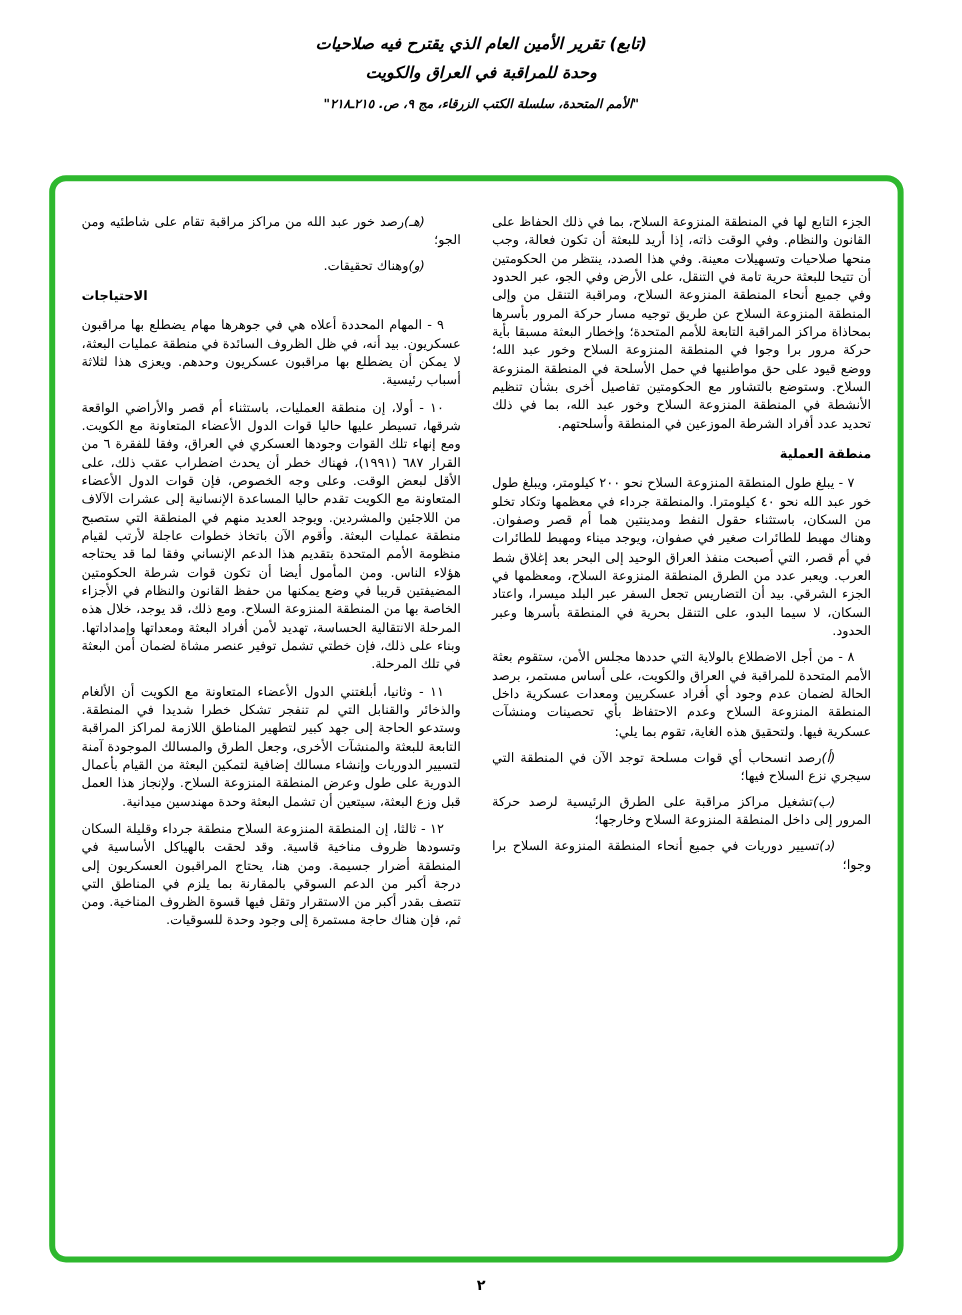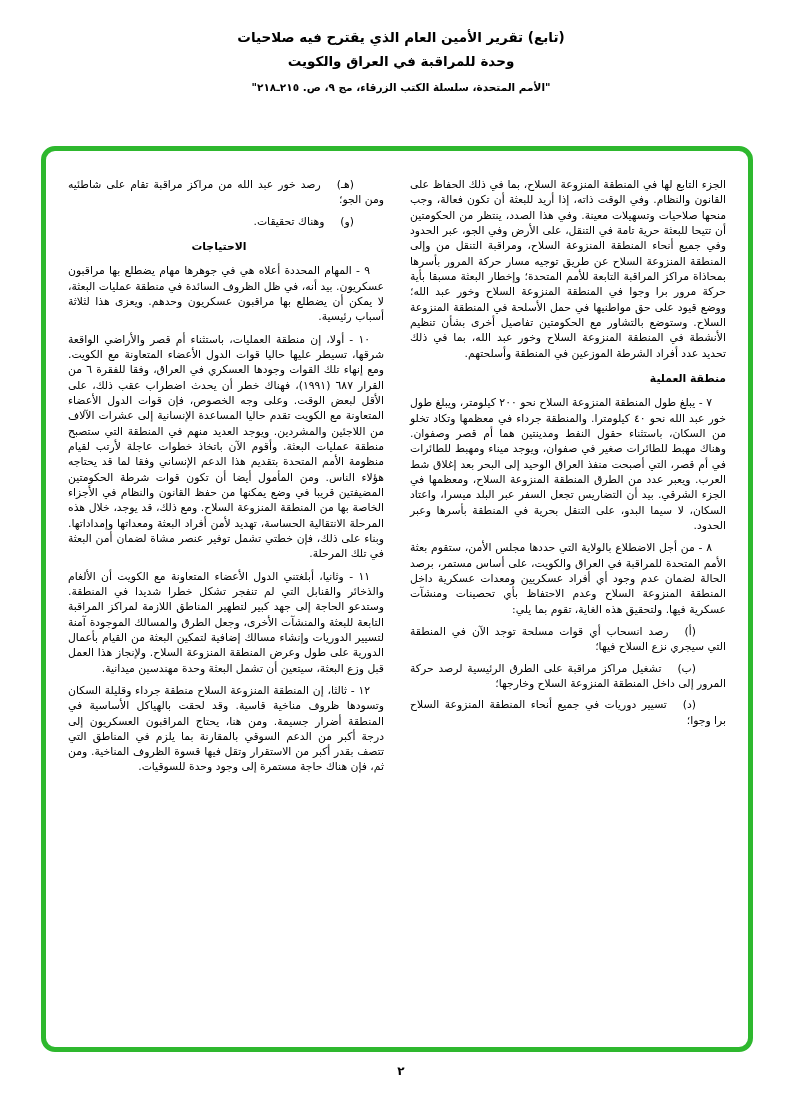--- a/index.html
+++ b/index.html
@@ -1,40 +1,40 @@
 <!DOCTYPE html>
 <html lang="ar" dir="rtl"><head>
 <meta charset="utf-8">
 <style>
   html,body{margin:0;padding:0;background:#ffffff;}
   body{
     width:802px;height:1096px;position:relative;overflow:hidden;
     font-family:"DejaVu Sans",sans-serif;color:#111;
   }
   .page{position:absolute;inset:0;direction:rtl;}
-  .doc-header{position:absolute;top:26px;left:0;right:0;text-align:center;}
+  .doc-header{position:absolute;top:26px;left:0;right:0;text-align:center;font-style:italic;}
   .h-main{font-weight:bold;font-size:13.5px;line-height:1.75;color:#000;}
   .h-cite{font-weight:bold;font-size:10.5px;margin-top:8px;color:#000;}
   .content-box{
     position:absolute;top:146px;left:41px;width:712px;height:906px;
     border:5px solid #2eb82e;border-radius:14px;box-sizing:border-box;
     padding:26px 22px 20px 22px;overflow:hidden;background:#fff;
   }
   .columns{display:flex;gap:26px;height:100%;}
   .col{
     flex:1 1 0;min-width:0;text-align:justify;
     font-size:10.8px;line-height:1.42;color:#000;
   }
   .para{margin:0 0 7px 0;text-indent:14px;}
   .para.no-indent{text-indent:0;}
   .heading{font-weight:bold;margin:10px 0 9px 0;}
   .heading.centered{text-align:right;}
-  .heading.start{text-align:center;text-indent:14px;}
+  .heading.start{text-align:left;text-indent:14px;}
   .list-item{margin:0 0 6px 0;text-indent:30px;}
-  .list-item .marker{display:inline-block;margin-left:16px;text-indent:0;}
+  .list-item .marker{display:inline-block;text-indent:0;font-style:italic;}
   .page-number{
     position:absolute;bottom:18px;left:0;right:0;text-align:center;
     font-size:12px;font-weight:bold;color:#000;
   }
 </style>
 </head>
 <body>
 
 <div class="page">
 

